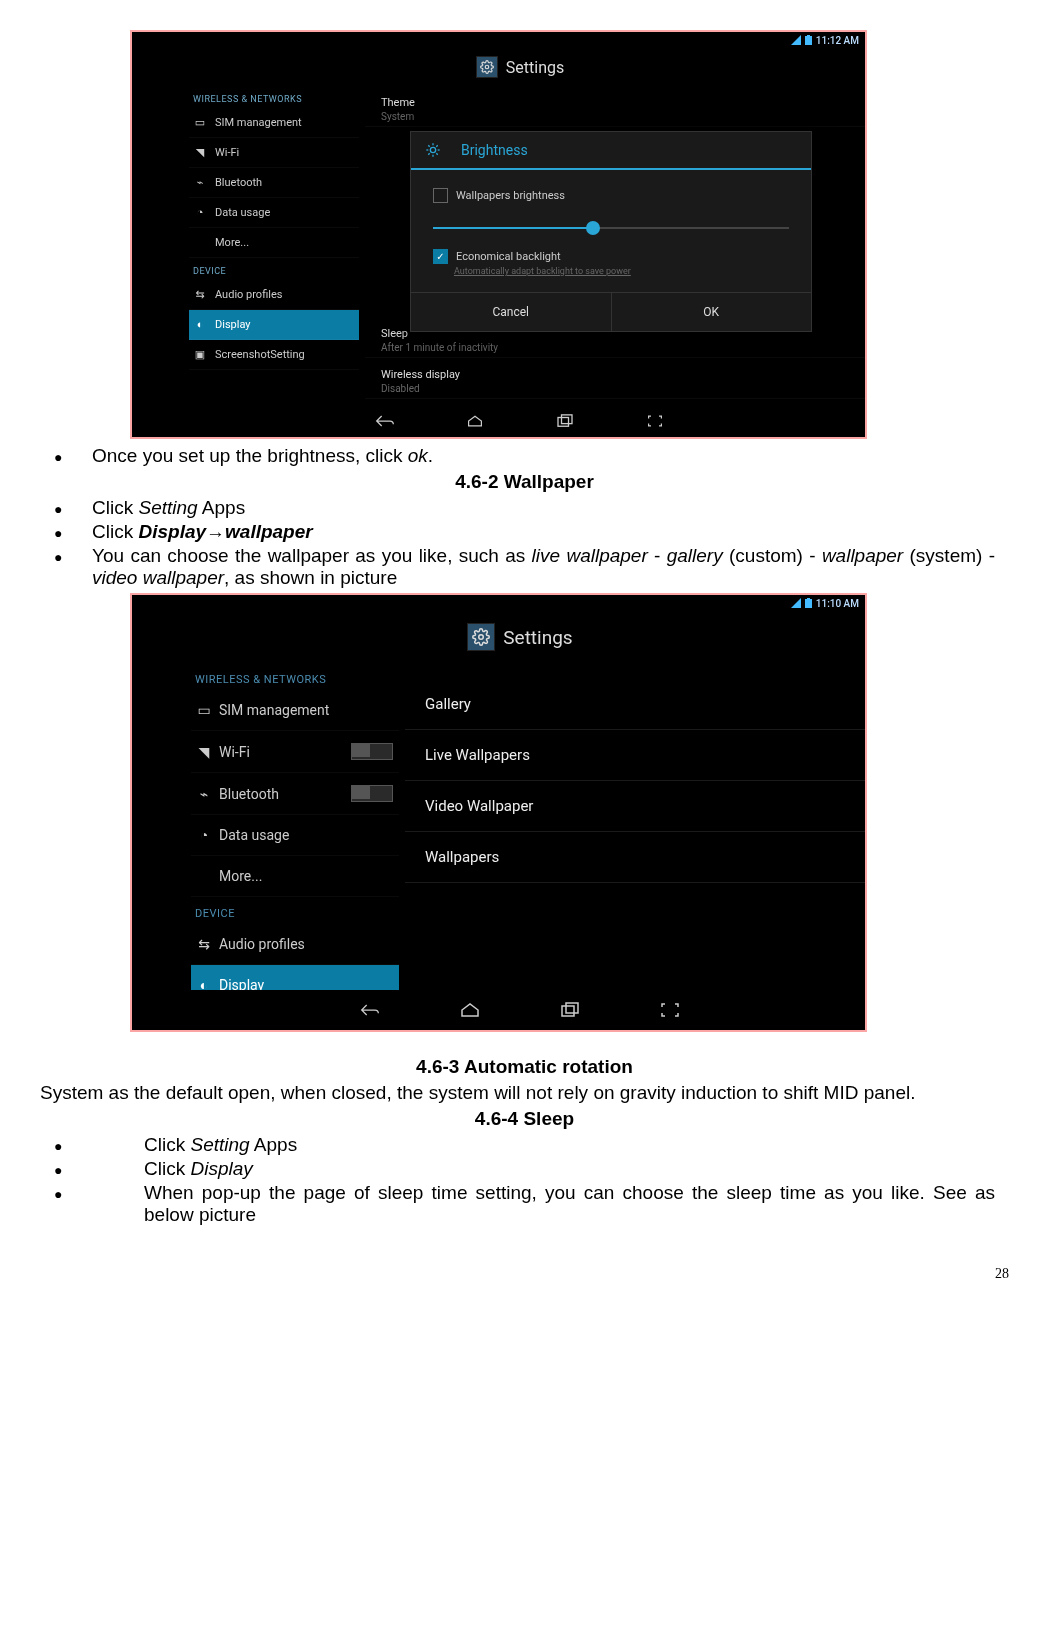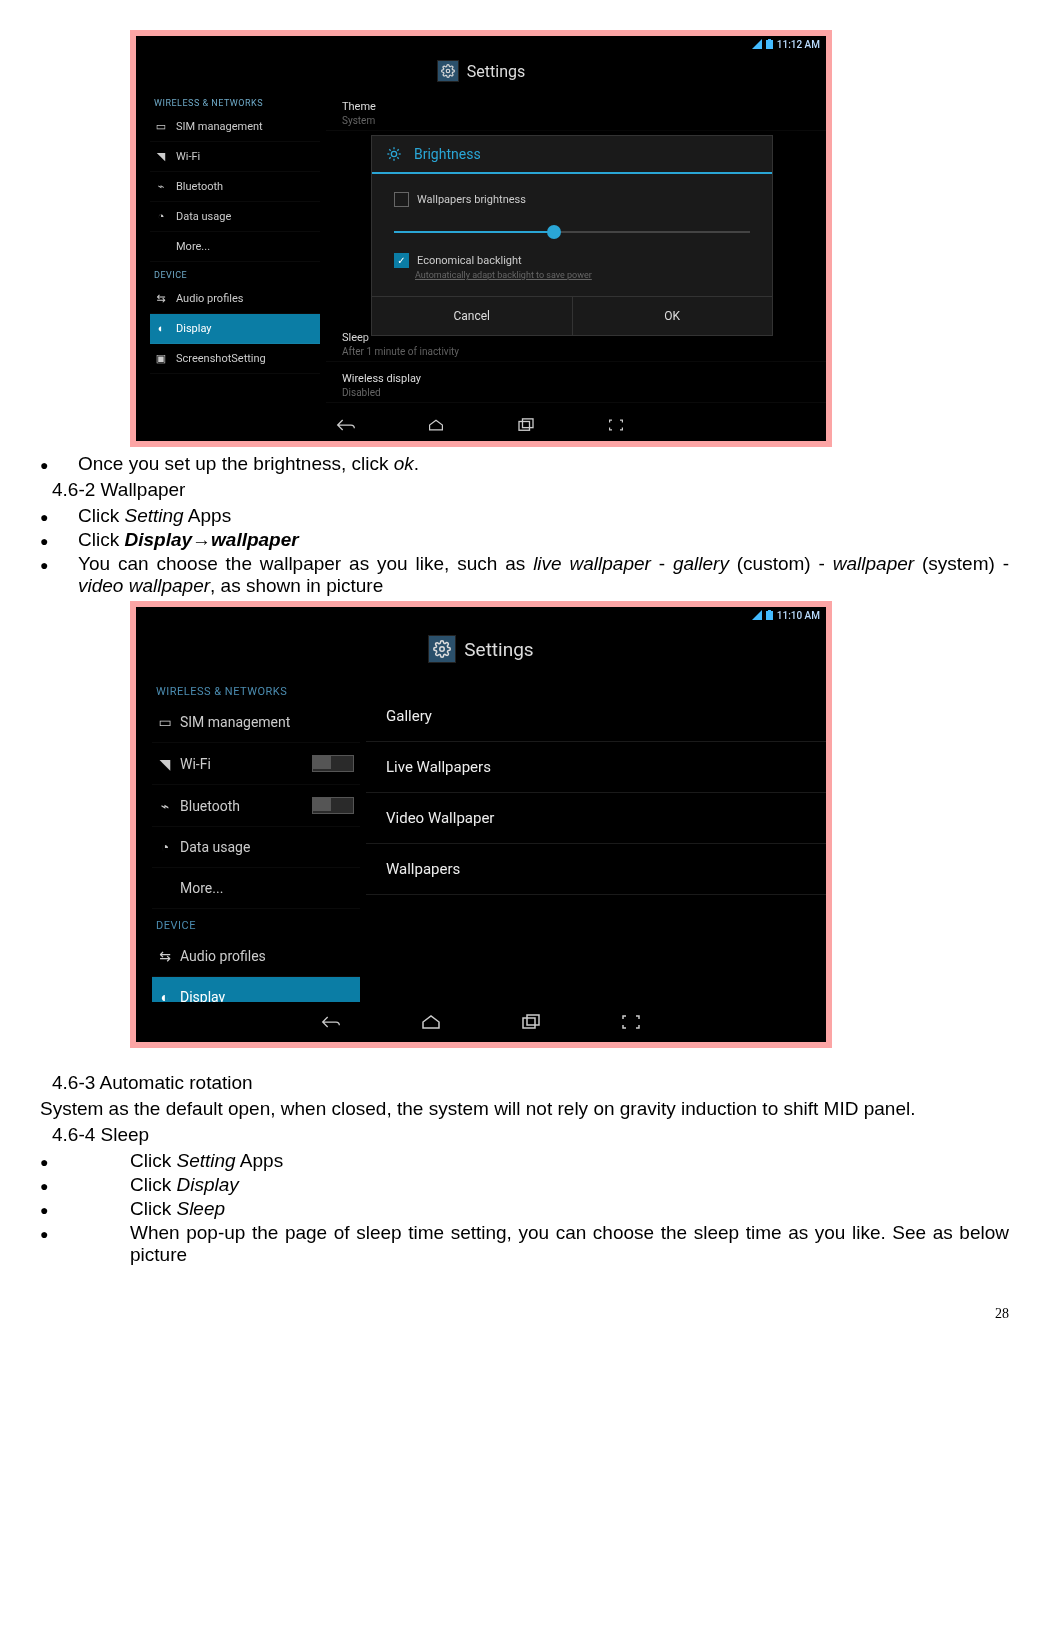--- a/index.html
+++ b/index.html
@@ -13,21 +13,22 @@
   }
   .screenshot {
     display: block;
     margin-left: 90px;
     margin-bottom: 6px;
     background: #000;
     color: #ccc;
     font-family: "Roboto", Arial, sans-serif;
     font-size: 11px;
     position: relative;
-    border: 6px solid #fca5a5;
+    border: 2px solid #fca5a5;
+    padding-left: 43px;
   }
   .ss1 { width: 690px; height: 405px; }
   .ss2 { width: 690px; height: 435px; margin-bottom: 24px;}
   .statusbar {
     height: 16px;
     background: #000;
     display: flex;
     justify-content: flex-end;
     align-items: center;
     padding: 0 6px;
@@ -96,21 +97,21 @@
     position: absolute;
     left: 45px;
     top: 45px;
     width: 400px;
     background: #1a1a1a;
     border:1px solid #333;
     box-shadow: 0 0 20px rgba(0,0,0,0.8);
     z-index: 5;
   }
   .dlg-title {
-    display:flex; align-items:flex-start; gap:12px;
+    display:flex; align-items:flex-start; gap:20px;
     padding:10px 14px;
     color:#2aa6d6;
     font-size:14px;
     border-bottom:2px solid #2aa6d6;
   }
   .dlg-body { padding: 12px 22px 8px 22px; }
   .cbrow { display:flex; align-items:center; gap:8px; font-size:11px; color:#ccc; padding:6px 0;}
   .cbox { width:13px; height:13px; border:1px solid #666; display:inline-block; }
   .cbox.checked { background:#0b7da5; border-color:#0b7da5; }
   .cbox.checked::after{ content:"✓"; color:#fff; font-size:10px; display:block; text-align:center; line-height:13px;}
@@ -133,25 +134,25 @@
     display:flex;
     align-items:center;
     justify-content:center;
     gap:70px;
     color:#888;
   }
   .navbar2 { height:40px; gap:80px; }
   .navic { width:20px; height:16px; display:inline-flex; align-items:center; justify-content:center; color:#ccc;}
   
   .bul { list-style: none; padding-left: 0; margin: 4px 0; }
-  .bul > li { display: flex; align-items: flex-start; margin: 2px 0; }
+  .bul > li { display: flex; align-items: flex-start; margin: 2px 14px; }
   .bul > li::before { content: "●"; font-size: 14px; margin-right: 20px; margin-top:4px; flex-shrink:0; width:18px;}
   .bul.ind > li::before { margin-left: 0px; margin-right: 72px;}
   .bul .txt { text-align: justify; }
-  .heading { font-weight: normal; margin: 4px 12px; }
+  .heading { font-weight: bold; margin: 4px 0; text-align: center; }
   .para { text-align: justify; margin:2px 0;}
   .pagenum { text-align:right; font-size:14px; margin-top:40px; font-family: "Times New Roman", serif;}
   em{ font-style:italic;}
   strong{ font-weight:bold;}
   .arrow{ font-weight:bold; font-style:normal;}
   .ssinner{ display:flex; flex-direction:column; height:100%;}
   .midflex{ flex:1; display:flex; overflow:hidden;}
 </style>
 </head>
 <body>
@@ -404,20 +405,17 @@
 <div class="para">System as the default open, when closed, the system will not rely on gravity induction to shift MID panel.</div>
 <div class="heading">4.6-4 Sleep</div>
 <ul class="bul ind">
   <li>
       <span class="txt"><span>Click </span><em>Setting</em><span> Apps</span></span>
     </li>
   <li>
       <span class="txt"><span>Click </span><em>Display</em></span>
     </li>
   <li>
-      <span class="txt"><span>Click </span><em>Sleep</em></span>
-    </li>
-  <li>
       <span class="txt">When pop-up the page of sleep time setting, you can choose the sleep time as you like. See as below picture</span>
     </li>
 </ul>
 
 <div class="pagenum">28</div>
 
 </body></html>

